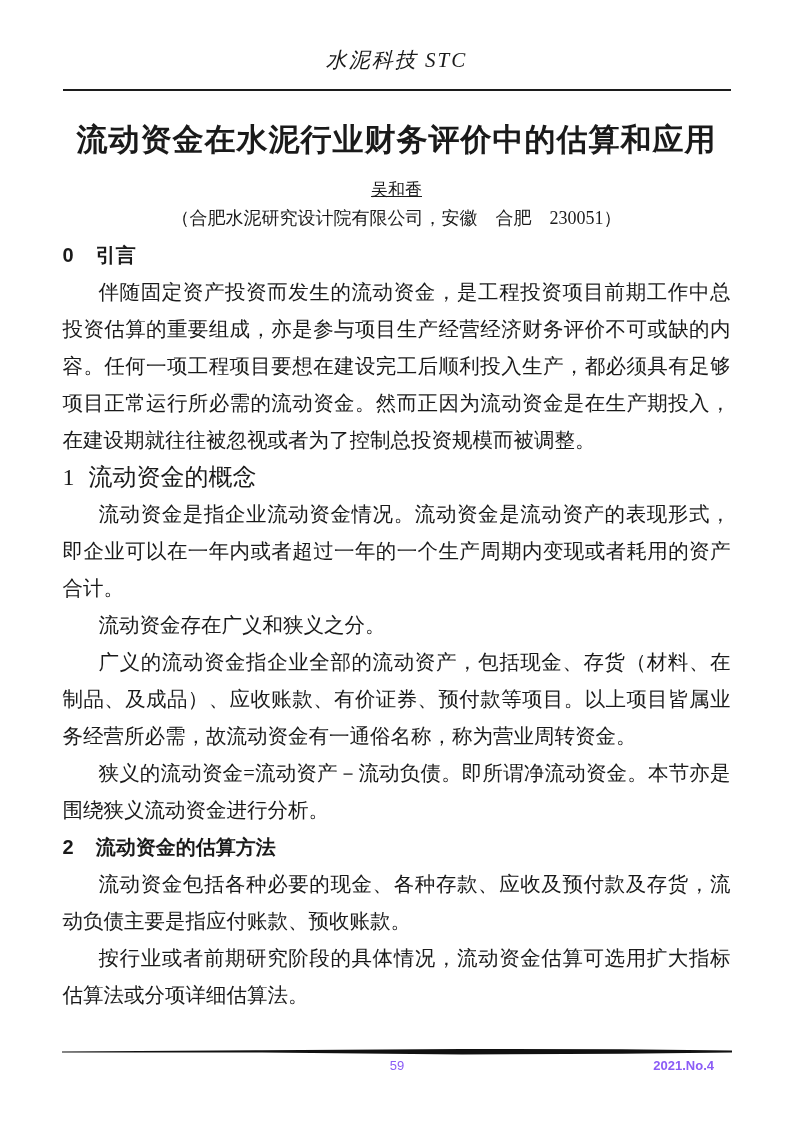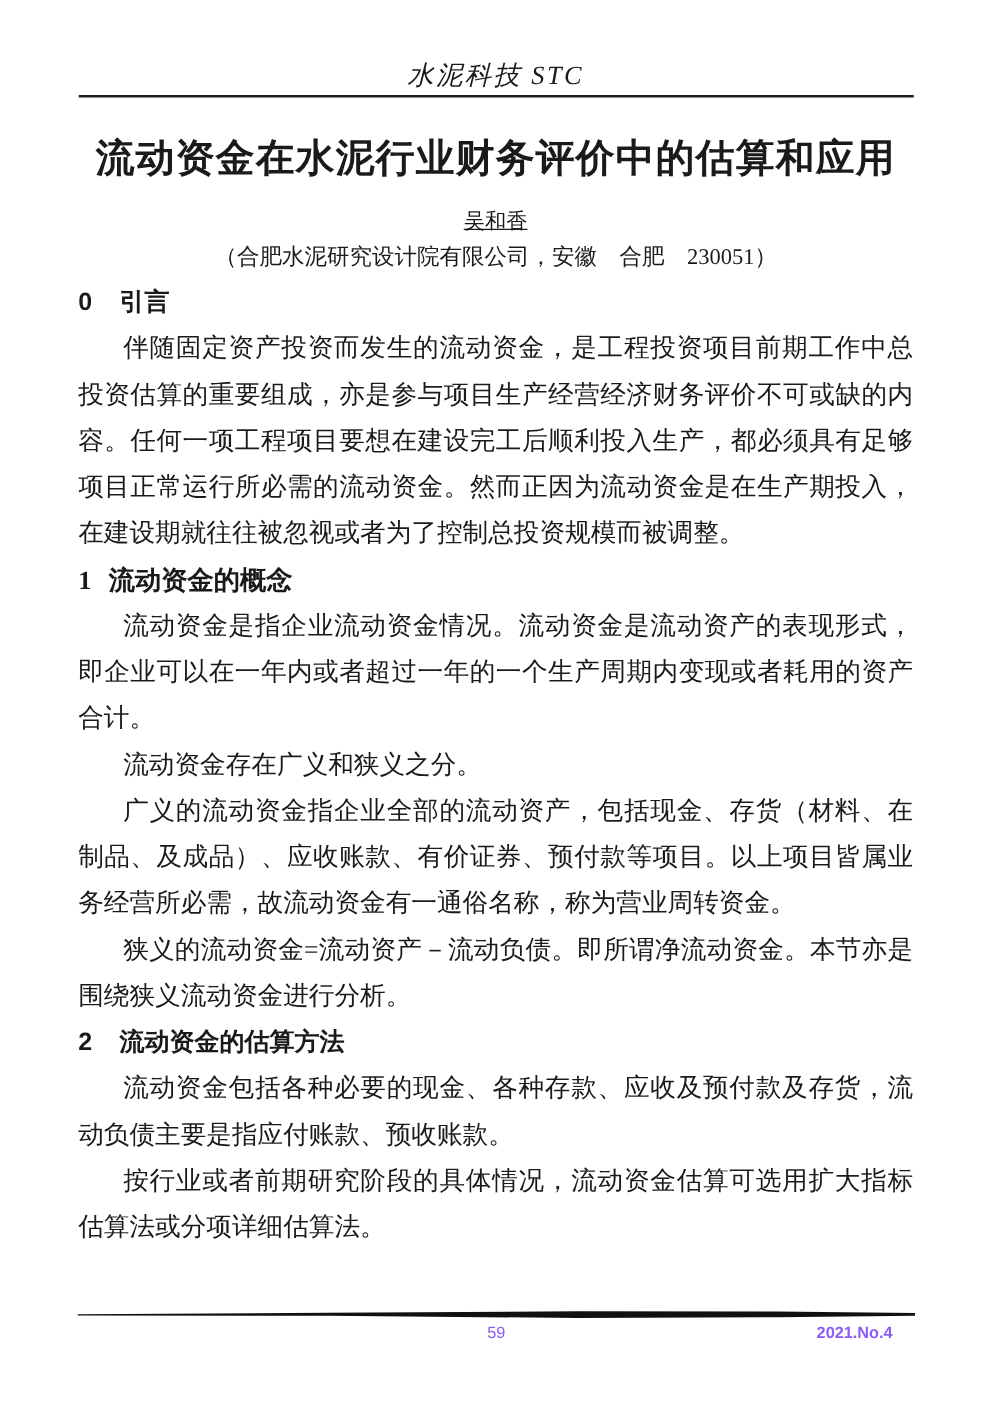--- a/index.html
+++ b/index.html
@@ -16,21 +16,21 @@
     font-family: "Liberation Serif", "DejaVu Serif", serif;
     overflow: hidden;
   }
   .content {
     width: 668px;
     margin: 0 auto;
     padding-top: 46px;
   }
   .header-block {
     border-bottom: 2.5px solid #1c1c1c;
-    padding-bottom: 2px;
+    padding-bottom: 15px;
   }
   .journal-name {
     text-align: center;
     font-size: 21px;
     letter-spacing: 2px;
     font-style: italic;
     font-family: "Liberation Serif", "DejaVu Serif", serif;
   }
   .title {
     margin: 28px 0 0 0;
@@ -54,23 +54,23 @@
   }
   .body-text {
     margin-top: 7px;
     font-size: 20.5px;
     line-height: 37px;
     text-align: justify;
     text-justify: inter-ideograph;
   }
   .sec {
     margin: 0;
-    font-size: 21px;
+    font-size: 24px;
     line-height: 37px;
-    font-weight: bold;
+    font-weight: normal;
   }
   .sec.bold {
     font-weight: bold;
     font-family: "Liberation Sans", "DejaVu Sans", sans-serif;
     font-size: 20px;
   }
   .sec.bold .secnum { margin-right: 22px; }
   .sec.regular .secnum { margin-right: 14px; }
   .body-text p {
     margin: 0;

